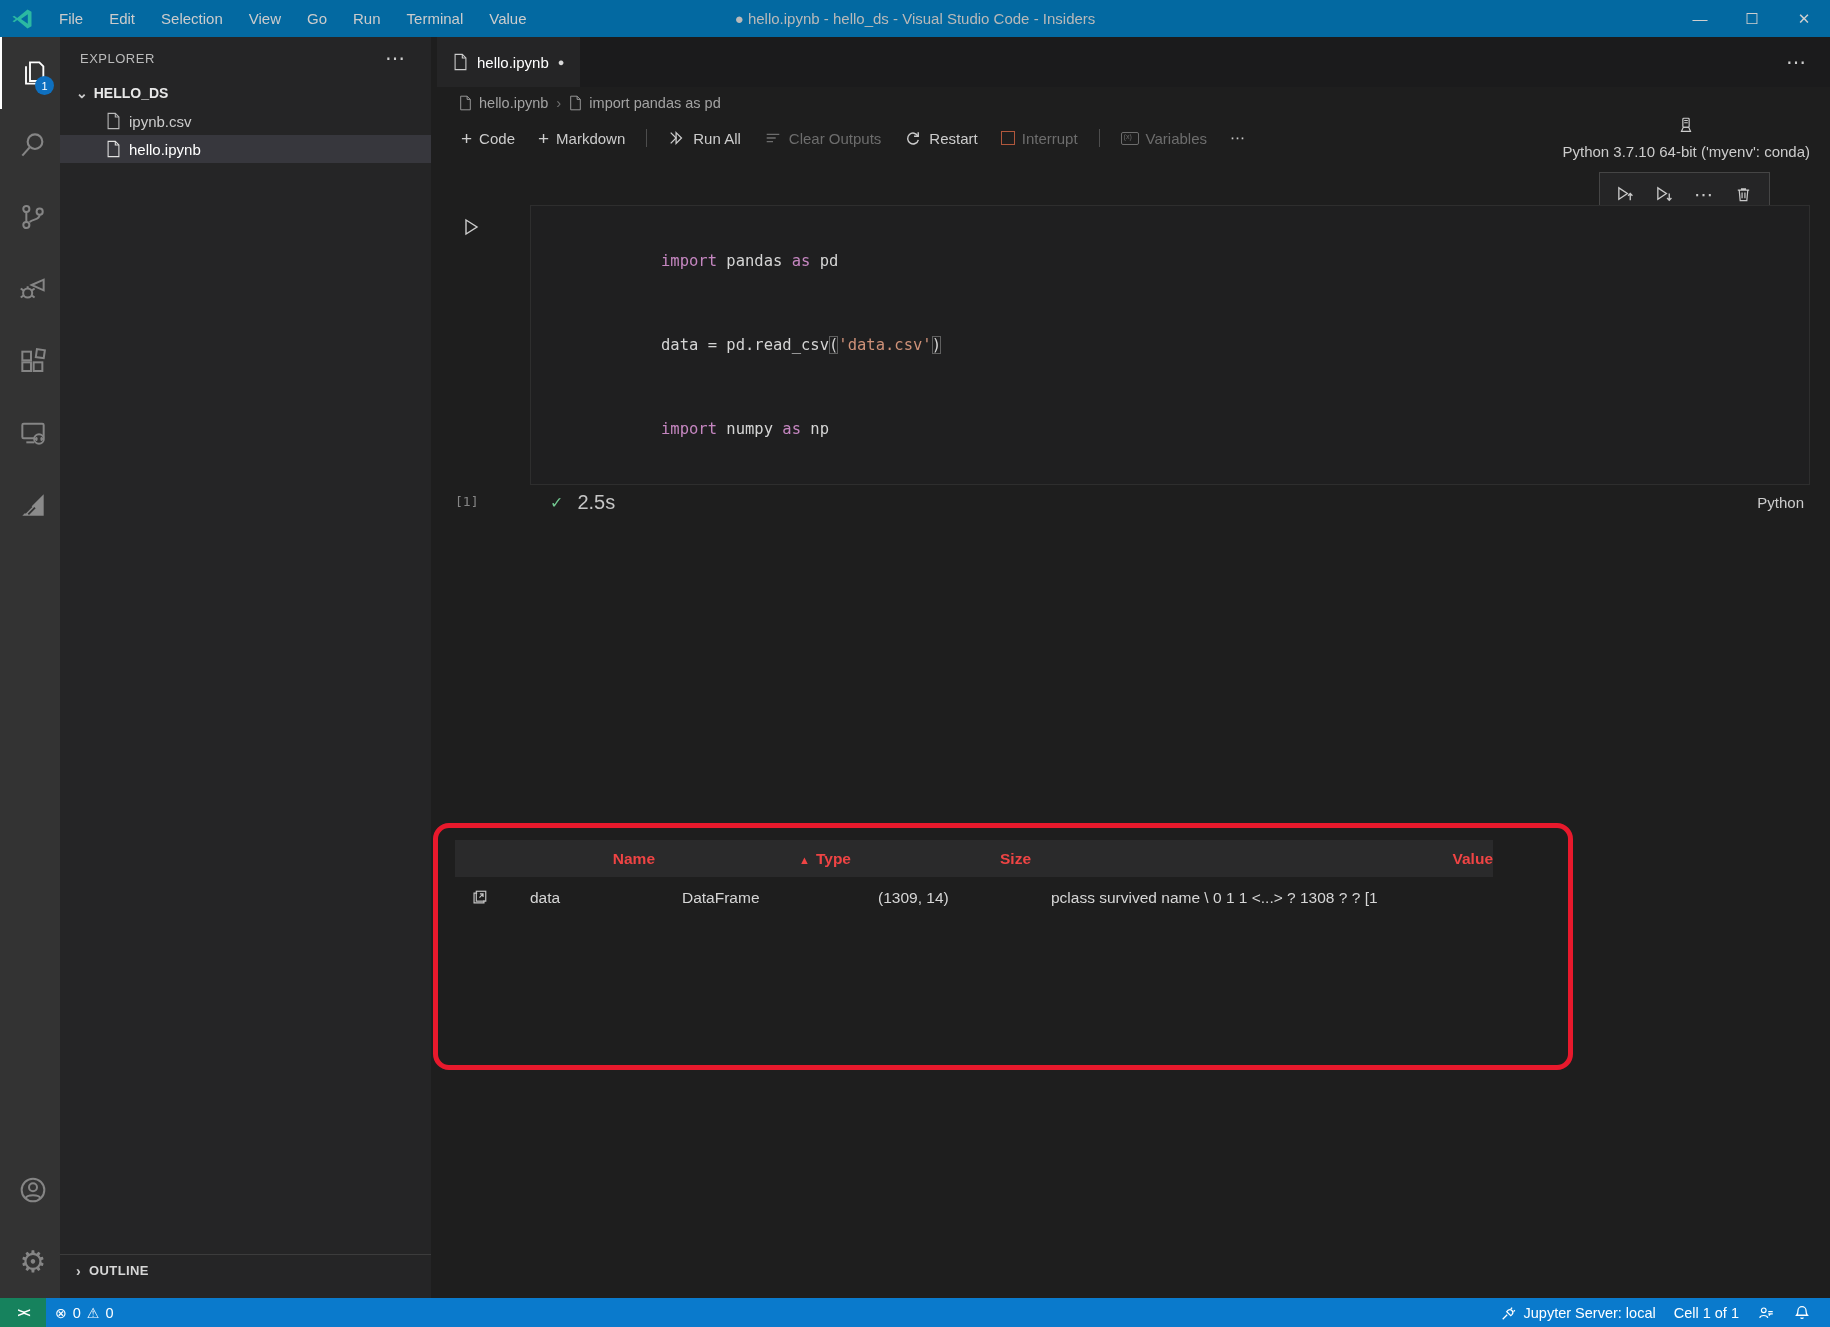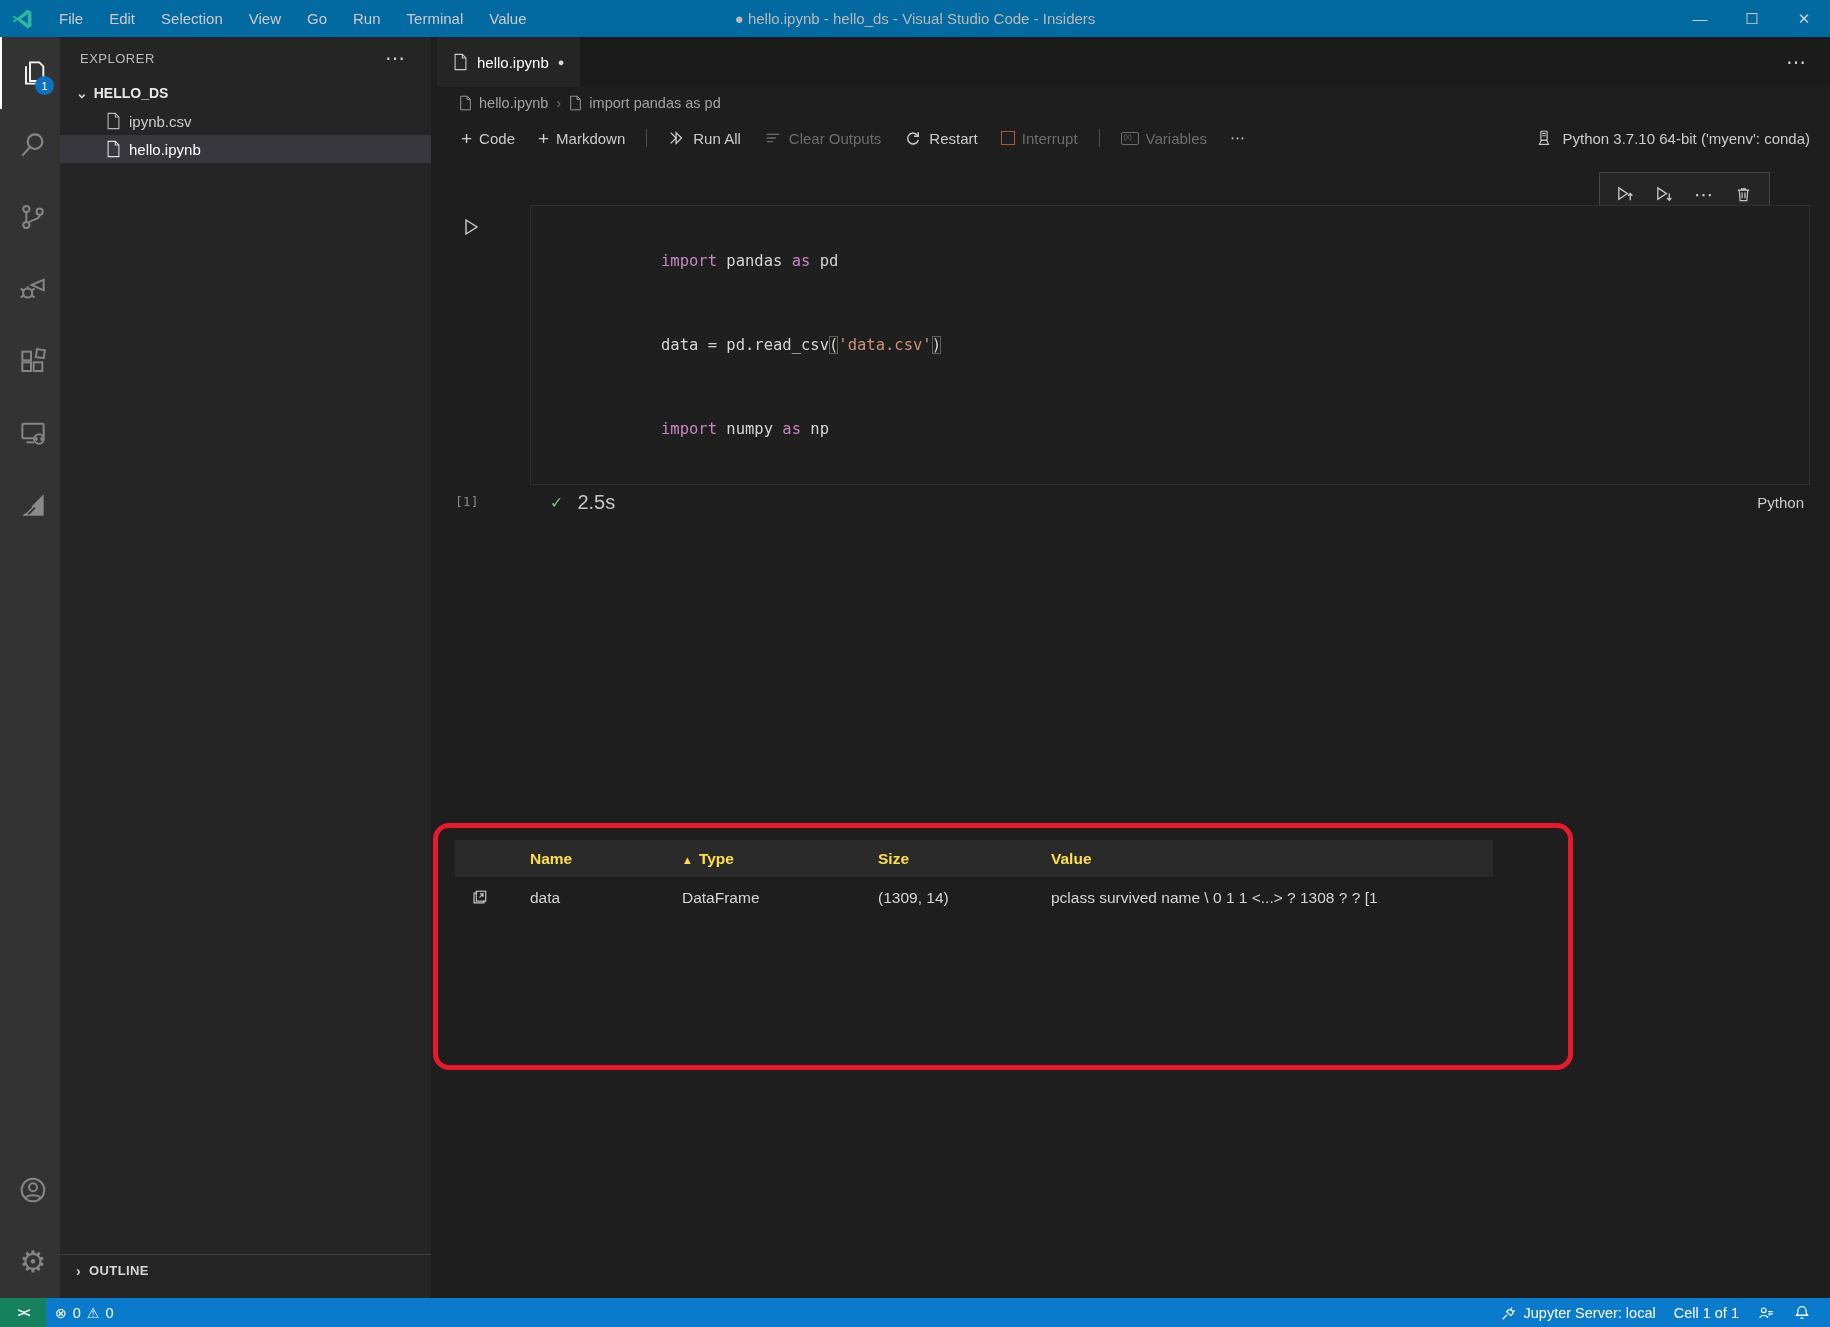--- a/index.html
+++ b/index.html
@@ -58,21 +58,21 @@
   .breadcrumbs { height:31px; display:flex; align-items:center; gap:8px; padding-left:22px;
                  color:#a3a3a3; font-size:14.5px; }
   .crumb { display:flex; align-items:center; gap:7px; }
   .crumb-sep { color:#707070; font-size:15px; }
   .nbtoolbar { height:40px; display:flex; align-items:center; gap:7px; padding:0 20px 0 16px;
                color:#cccccc; font-size:15px; }
   .nb-act { display:flex; align-items:center; gap:7px; padding:0 8px; height:30px; }
   .nb-act.dim { color:#6d6d6d; }
   .nb-sep { width:1px; height:18px; background:#4d4d4d; margin:0 6px; }
   .plus { font-size:19px; line-height:1; }
-  .kernel { margin-left:auto; display:flex; align-items:center; gap:9px; color:#cccccc; }
+  .kernel { margin-left:auto; display:flex; align-items:center; gap:9px; color:#cccccc;flex-direction:column; }
   .interrupt-box { width:14px; height:14px; border:1.6px solid #b0573c; }
   .var-box { width:18px; height:13px; border:1.4px solid #6d6d6d; border-radius:2px; position:relative; }
   .var-box::after { content:"(x)"; position:absolute; left:2px; top:0px; font-size:7px; color:#6d6d6d; }
 
   
   .cell-toolbar { position:absolute; top:135px; right:60px; height:44px; border:1px solid #454545;
                   background:#252526; display:flex; align-items:center; gap:20px; padding:0 16px;
                   color:#c9c9c9; }
   .cell-toolbar svg { width:19px; height:19px; }
   .ct-more { font-size:19px; letter-spacing:1px; }
@@ -103,21 +103,21 @@
   .panel-tabs { height:48px; display:flex; align-items:center; gap:36px; padding-left:26px;
                 position:relative; }
   .ptab { font-size:13.5px; letter-spacing:.5px; color:#9a9a9a; height:100%; display:flex;
           align-items:center; border-bottom:1.5px solid transparent; padding:0 2px; }
   .ptab.active { color:#e7e7e7; border-bottom-color:#e7e7e7; }
   .panel-actions { position:absolute; right:30px; top:0; height:100%; display:flex; align-items:center;
                    gap:30px; color:#cccccc; }
   .panel-actions svg { width:17px; height:17px; }
   .vars-table { margin:12px 0 0 18px; width:1038px; color:#d6d6d6; font-size:15.5px; }
   .vt-row { display:grid; grid-template-columns:48px 152px 196px 180px 1fr; align-items:center; }
-  .vt-header { background:#2a2a2b; height:37px; font-weight:bold; color:#fde047; }
+  .vt-header { background:#2a2a2b; height:37px; font-weight:bold; color:#ef4444;text-align:right; }
   .vt-body { height:42px; }
   .vt-cell { padding-left:27px; }
   .vt-cell.value { padding-left:20px; }
   .vt-icon { display:flex; justify-content:center; color:#c5c5c5; }
   .vt-icon svg { width:18px; height:18px; }
   .sort-icon { font-size:11px; margin-right:6px; }
 
   
   .annotation-rect { position:absolute; left:433px; top:823px; width:1140px; height:247px;
                      border:5px solid var(--annotation_red); border-radius:16px; pointer-events:none;

